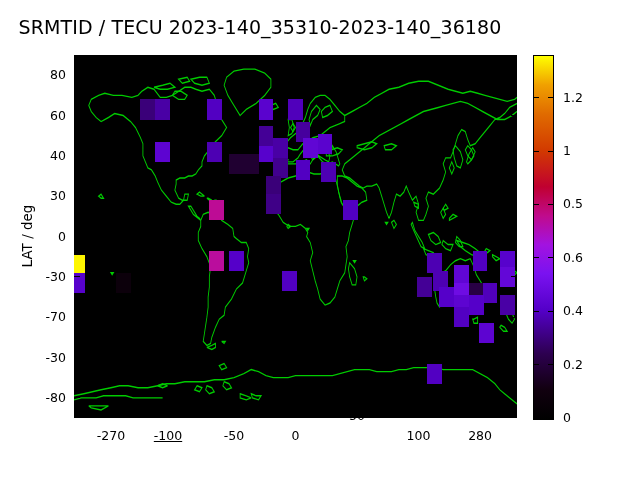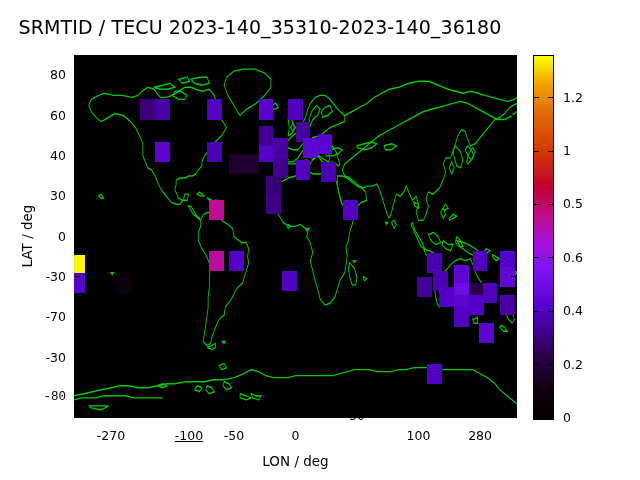--- a/index.html
+++ b/index.html
@@ -281,45 +281,44 @@
       <div class="tick-mark" style="left: 511px; top: 276.333px; width: 6px; height: 1px;"></div>
       <div class="ytick-label" style="left: 18px; top: 268.833px; width: 48px;">-30</div>
       <div class="tick-mark" style="left: 74px; top: 316.667px; width: 6px; height: 1px;"></div>
       <div class="tick-mark" style="left: 511px; top: 316.667px; width: 6px; height: 1px;"></div>
       <div class="ytick-label" style="left: 18px; top: 309.167px; width: 48px;">-70</div>
       <div class="tick-mark" style="left: 74px; top: 357px; width: 6px; height: 1px;"></div>
       <div class="tick-mark" style="left: 511px; top: 357px; width: 6px; height: 1px;"></div>
       <div class="ytick-label" style="left: 18px; top: 349.5px; width: 48px;">-30</div>
       <div class="tick-mark" style="left: 74px; top: 397.333px; width: 6px; height: 1px;"></div>
       <div class="tick-mark" style="left: 511px; top: 397.333px; width: 6px; height: 1px;"></div>
-      <div class="ytick-label" style="left: 18px; top: 389.833px; width: 48px; font-family: Liberation Mono, monospace;">-80</div>
+      <div class="ytick-label" style="left: 18px; top: 389.833px; width: 48px;">-80</div>
       <div class="tick-mark" style="left: 110.417px; top: 412px; width: 1px; height: 6px;"></div>
       <div class="tick-mark" style="left: 110.417px; top: 55px; width: 1px; height: 6px;"></div>
       <div class="xtick-label" style="left: 80.9167px; top: 428px; width: 60px;">-270</div>
       <div class="tick-mark" style="left: 171.944px; top: 412px; width: 1px; height: 6px;"></div>
       <div class="tick-mark" style="left: 171.944px; top: 55px; width: 1px; height: 6px;"></div>
-      <div class="xtick-label" style="left: 159px; top: 428px; width: 60px; text-decoration: underline;">-100</div>
+      <div class="xtick-label" style="left: 138px; top: 428px; width: 60px; text-decoration: underline;">-100</div>
       <div class="tick-mark" style="left: 233.472px; top: 412px; width: 1px; height: 6px;"></div>
       <div class="tick-mark" style="left: 233.472px; top: 55px; width: 1px; height: 6px;"></div>
       <div class="xtick-label" style="left: 203.972px; top: 428px; width: 60px;">-50</div>
       <div class="tick-mark" style="left: 295px; top: 412px; width: 1px; height: 6px;"></div>
       <div class="tick-mark" style="left: 295px; top: 55px; width: 1px; height: 6px;"></div>
       <div class="xtick-label" style="left: 265.5px; top: 428px; width: 60px;">0</div>
       <div class="tick-mark" style="left: 356.528px; top: 412px; width: 1px; height: 6px;"></div>
       <div class="tick-mark" style="left: 356.528px; top: 55px; width: 1px; height: 6px;"></div>
       <div class="xtick-label" style="left: 327.028px; top: 408px; width: 60px;">50</div>
       <div class="tick-mark" style="left: 418.056px; top: 412px; width: 1px; height: 6px;"></div>
       <div class="tick-mark" style="left: 418.056px; top: 55px; width: 1px; height: 6px;"></div>
       <div class="xtick-label" style="left: 388.556px; top: 428px; width: 60px;">100</div>
       <div class="tick-mark" style="left: 479.583px; top: 412px; width: 1px; height: 6px;"></div>
       <div class="tick-mark" style="left: 479.583px; top: 55px; width: 1px; height: 6px;"></div>
       <div class="xtick-label" style="left: 450.083px; top: 428px; width: 60px;">280</div>
     </div>
 
-  <div id="xlabel">LON / deg</div>
   <div id="ylabel">LAT / deg</div>
 
   <div id="cbar-frame">
     <div id="cbar-gradient" style="background: linear-gradient(rgb(255, 255, 0) 0%, rgb(240, 160, 0) 8%, rgb(224, 107, 0) 16%, rgb(210, 58, 0) 26%, rgb(192, 0, 48) 36%, rgb(192, 11, 140) 44%, rgb(162, 19, 224) 52%, rgb(122, 18, 240) 60%, rgb(84, 0, 200) 70%, rgb(45, 0, 80) 82%, rgb(17, 0, 15) 92%, rgb(0, 0, 0) 100%);"></div>
   </div>
   <div id="cbar-labels">
       <div class="cbar-tick" style="left: 534px; top: 97.2059px;"></div>
       <div class="cbar-tick" style="left: 548px; top: 97.2059px;"></div>
       <div class="cbar-label" style="left: 563px; top: 89.7059px;">1.2</div>
       <div class="cbar-tick" style="left: 534px; top: 150.588px;"></div>

